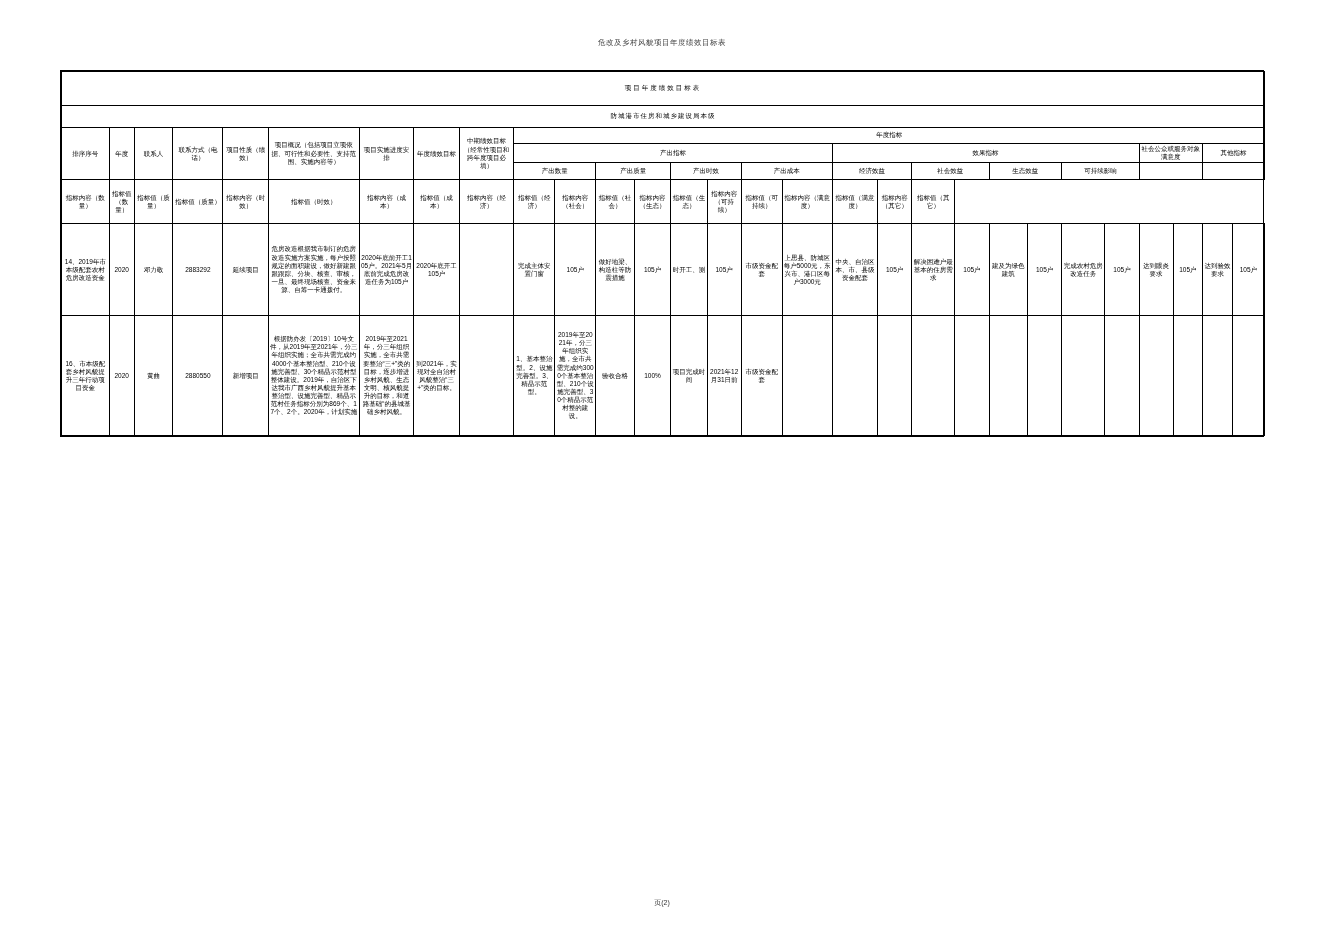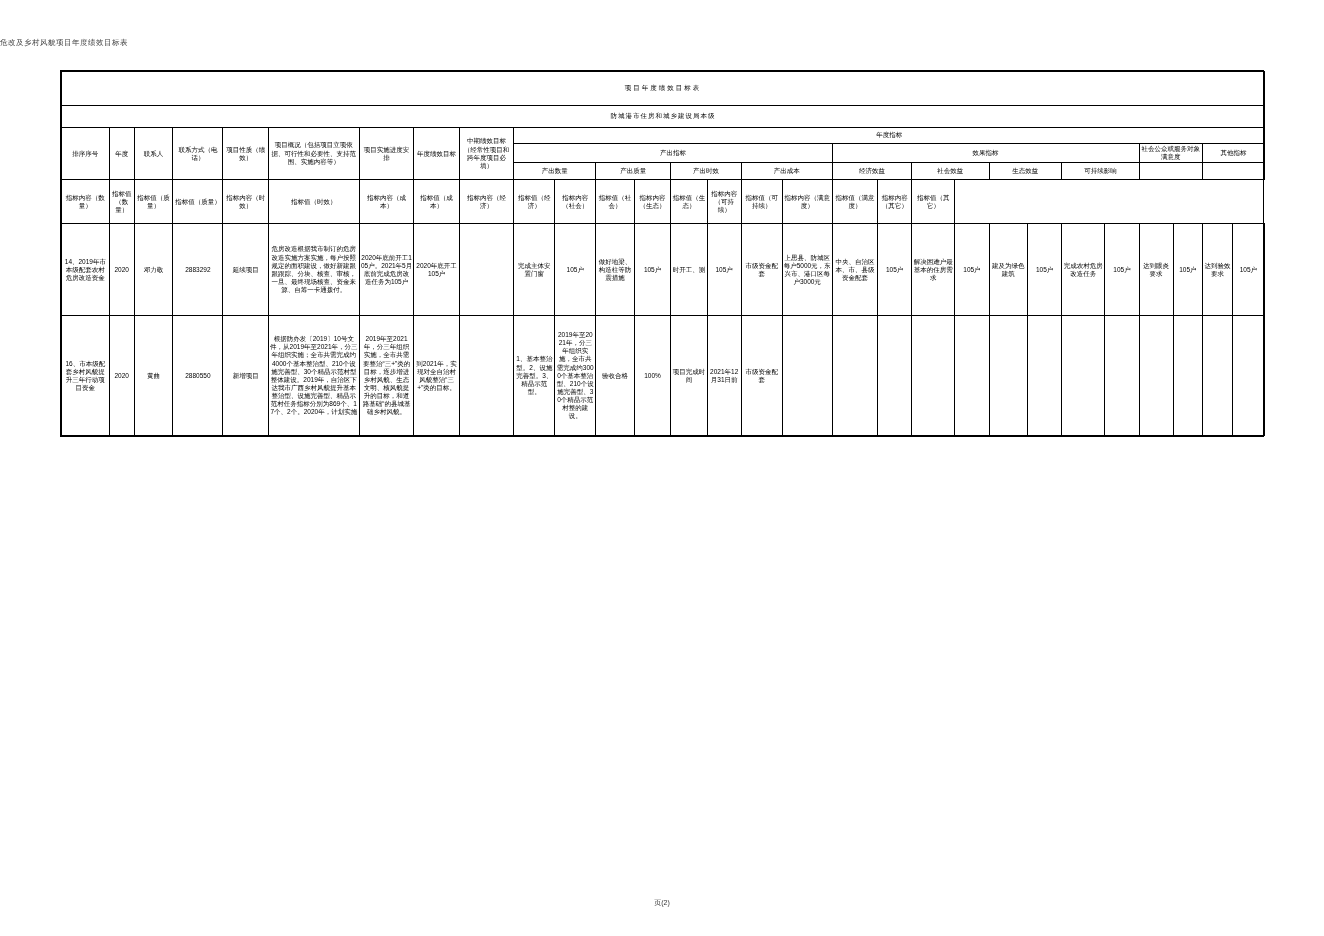--- a/index.html
+++ b/index.html
@@ -9,20 +9,21 @@
     font-family: "Liberation Sans", "DejaVu Sans", sans-serif;
   }
   .page {
     position: relative;
     width: 1324px;
     height: 936px;
     background: #fff;
     overflow: hidden;
   }
   .doc-header {
+    text-align: center;
     font-size: 7.5px;
     color: #444;
     padding-top: 38px;
     letter-spacing: 0.5px;
   }
   .sheet {
     margin: 22px 60px 0 60px;
     border: 1px solid #000;
     border-collapse: collapse;
   }

